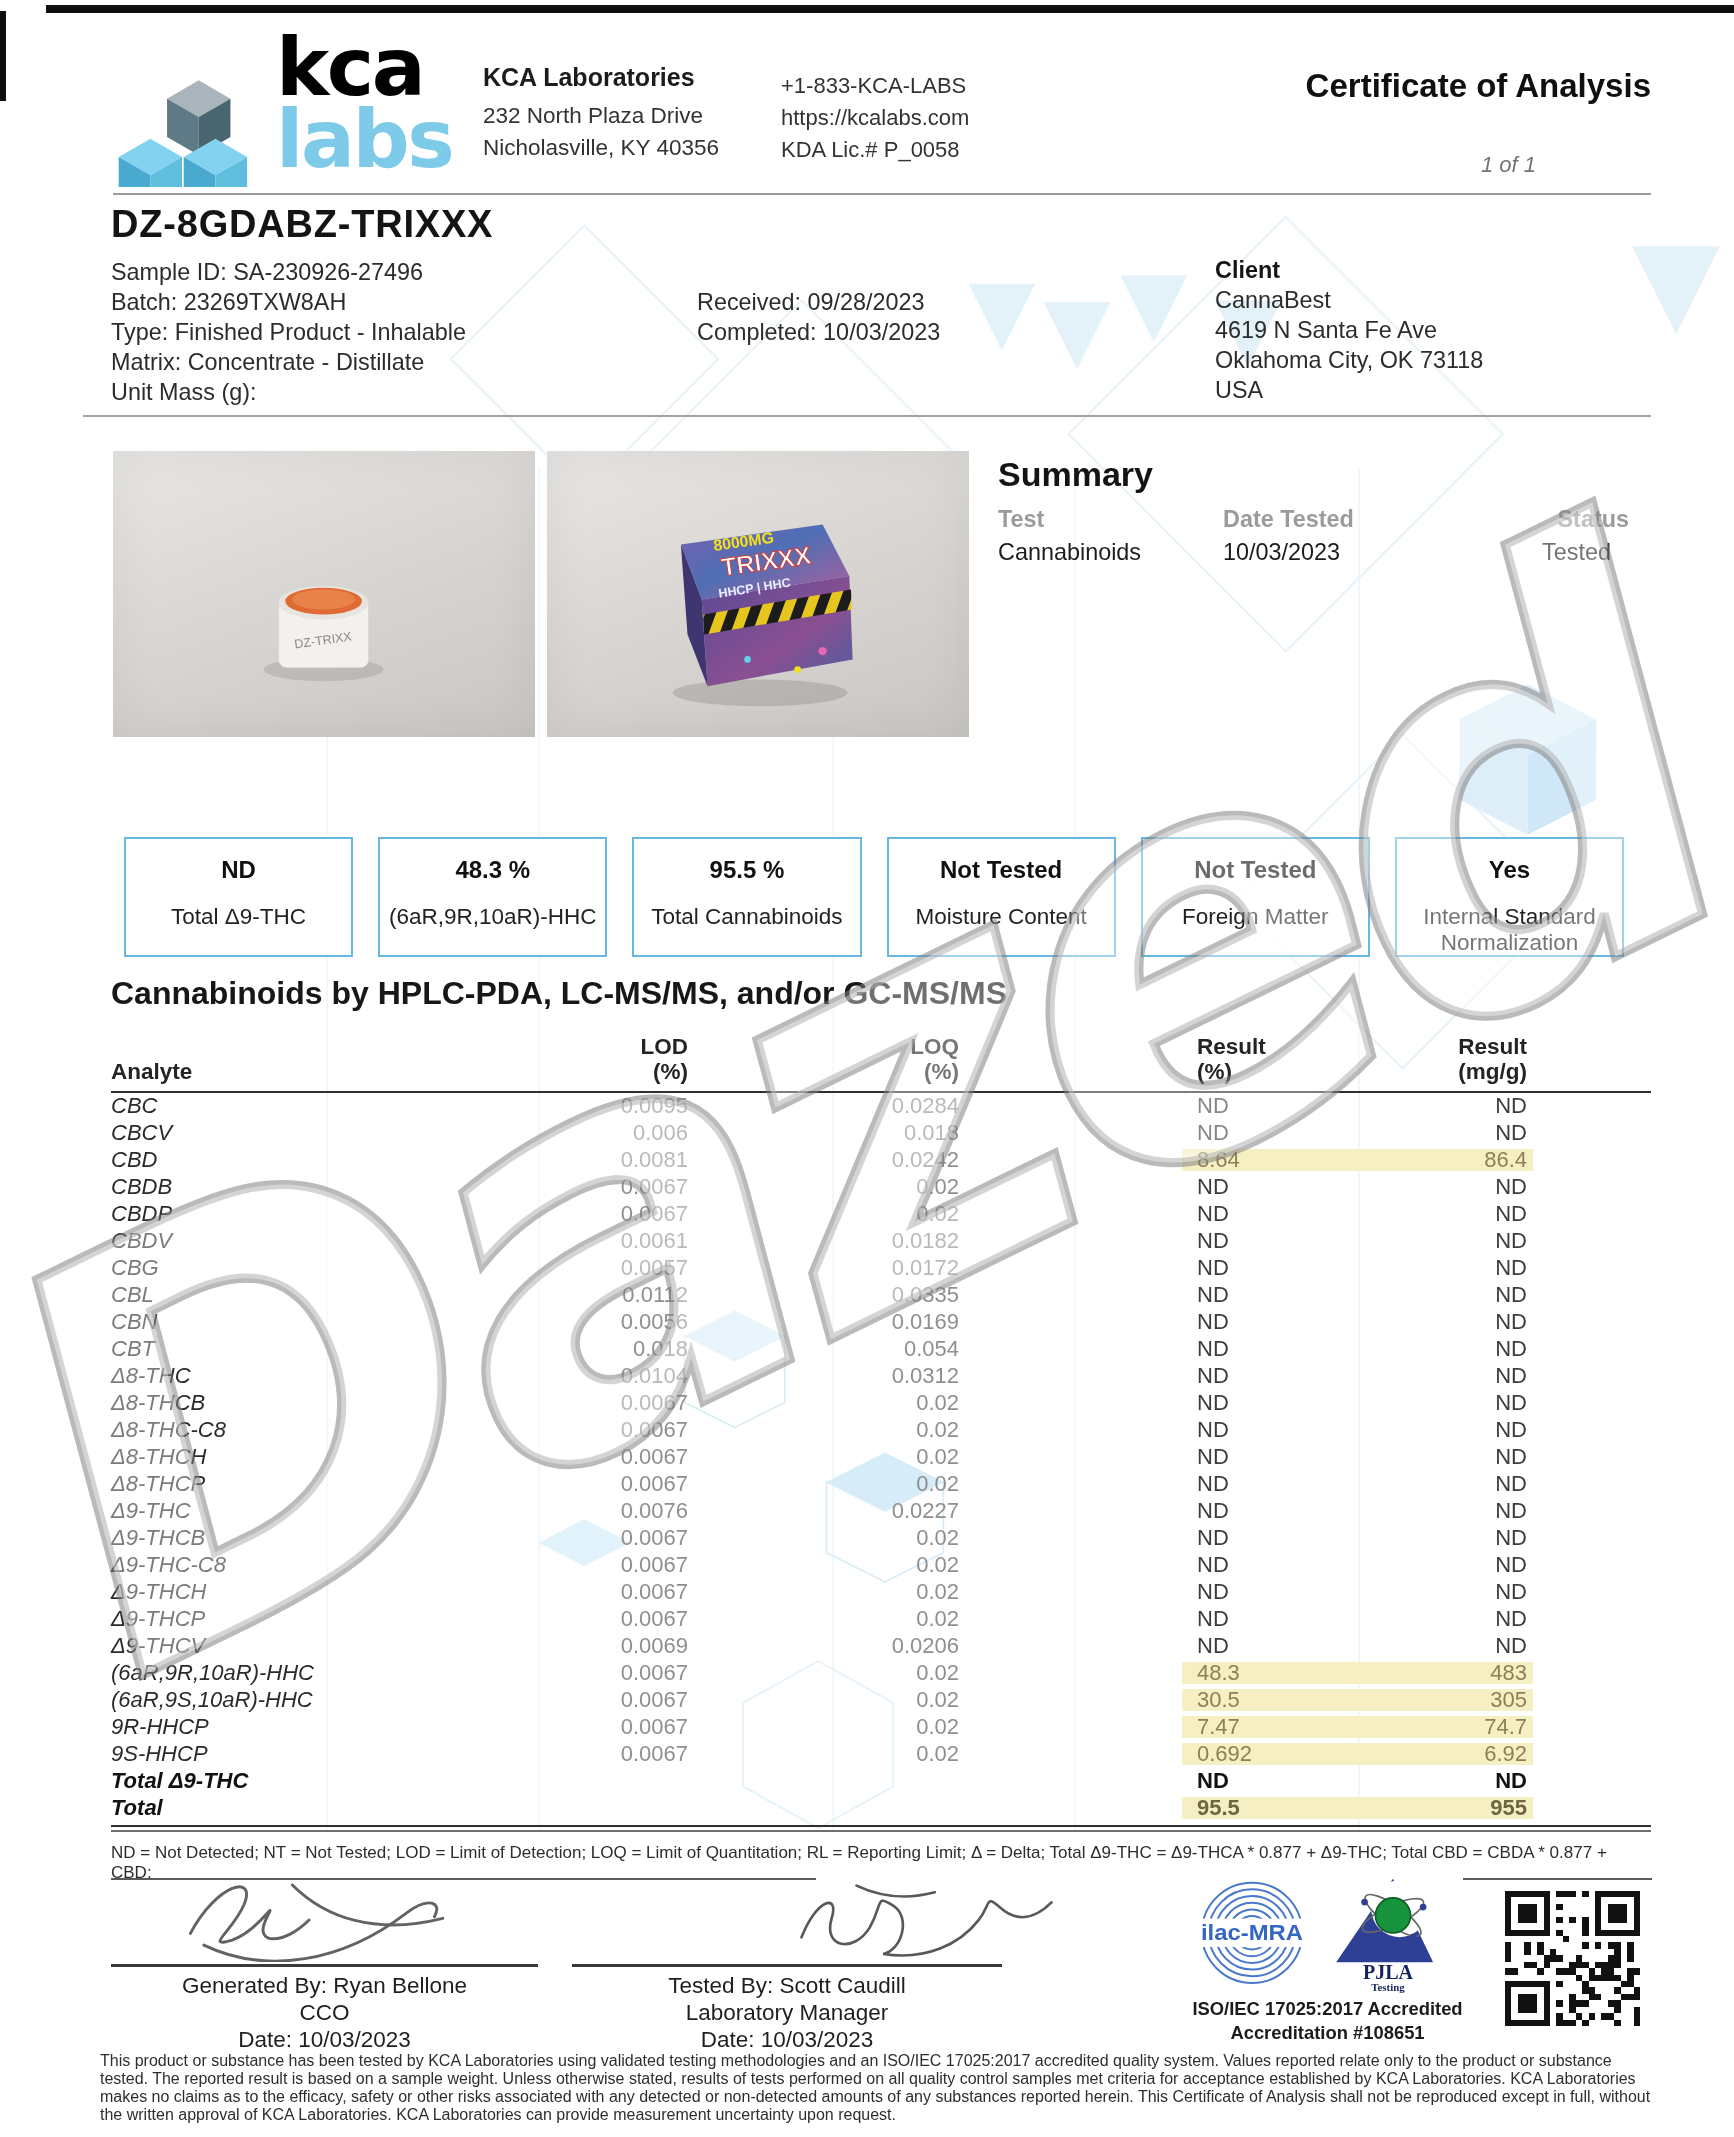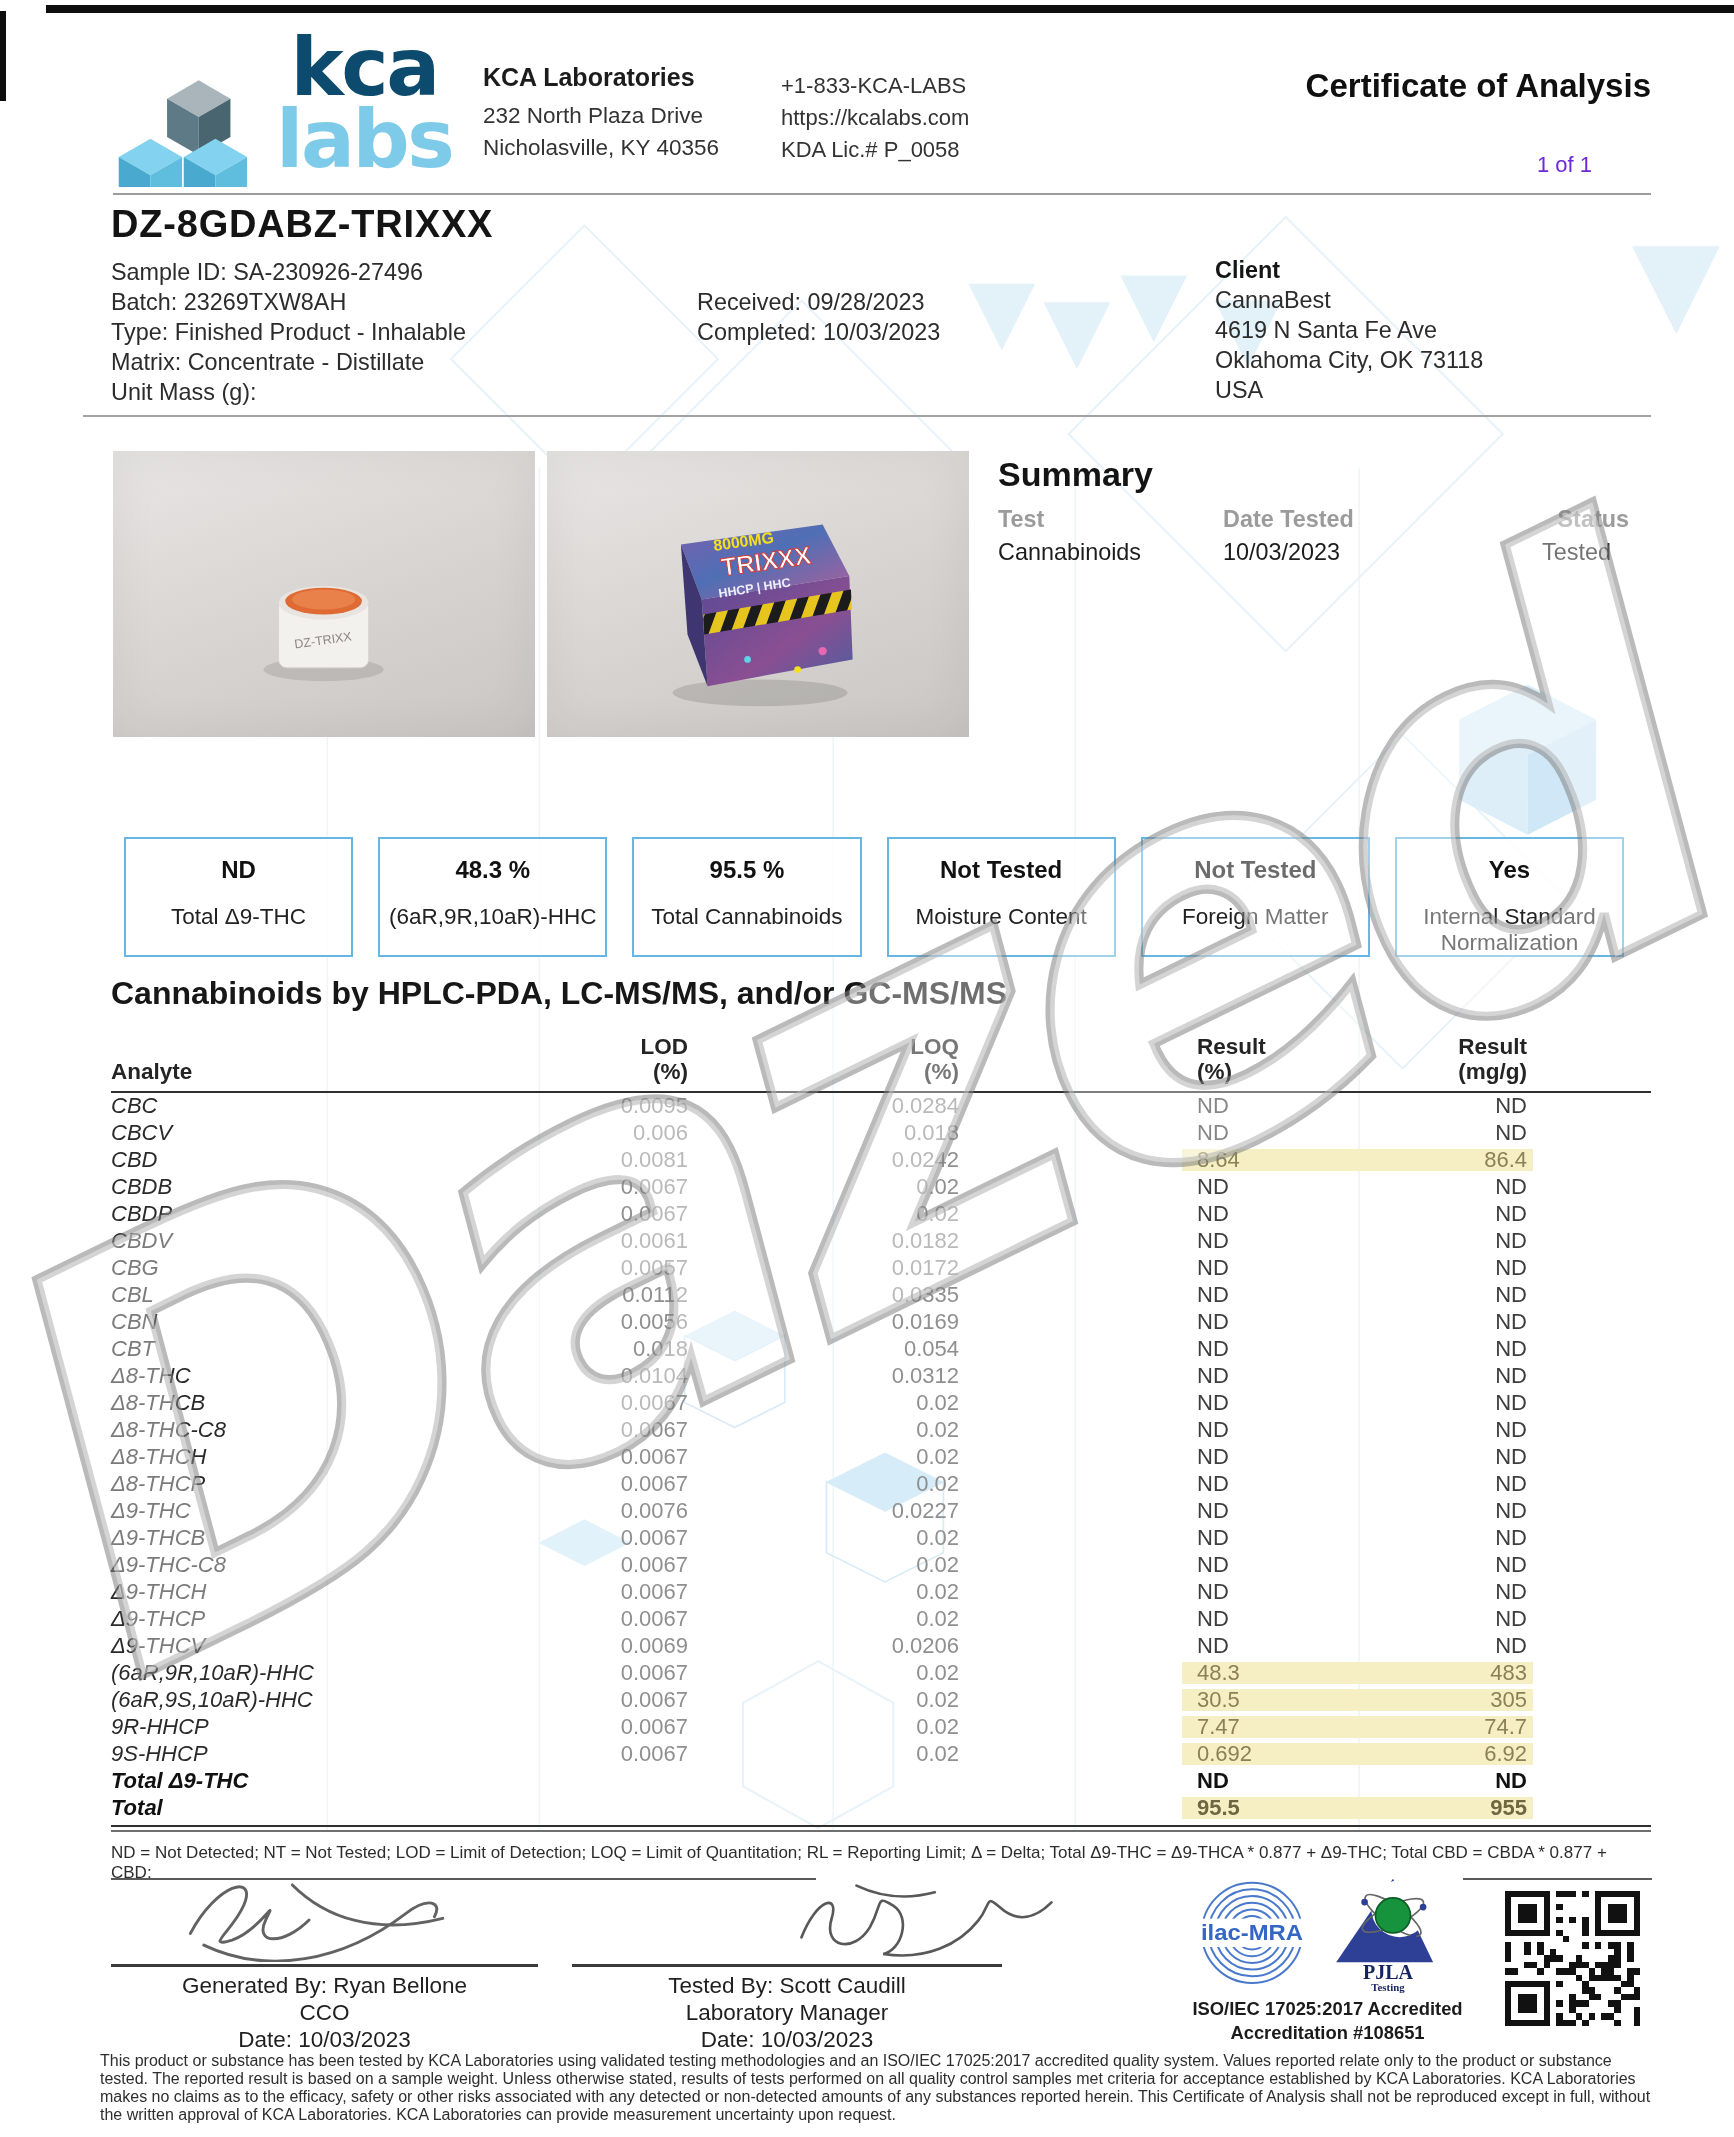--- a/index.html
+++ b/index.html
@@ -4,27 +4,27 @@
 <style>
   html,body{margin:0;padding:0;background:#ffffff;}
   .page{position:relative;width:1734px;height:2137px;background:#fff;overflow:hidden;
         font-family:"Liberation Sans",sans-serif;color:#222;}
   .abs{position:absolute;}
   
   .art-top{left:46px;right:0;top:5px;height:7.5px;background:#0e0e0e;}
   .art-left{left:0;top:11px;width:5.8px;height:90px;background:#0e0e0e;}
   
   .logo-word{font-family:"DejaVu Sans",sans-serif;font-weight:bold;font-size:80px;line-height:72px;letter-spacing:-2.5px;}
-  .logo-kca{color:#0c4a6e;text-align:center;}
+  .logo-kca{color:#000000;}
   .logo-labs{color:#7ecbe9;}
   .lab-name{font-size:25px;font-weight:bold;color:#1c1c1c;margin-bottom:8.3px;}
   .lab-line{font-size:22.5px;line-height:32px;color:#333;}
   .contact-line{font-size:22px;line-height:32px;color:#333;}
   .cert-title{font-size:33px;font-weight:bold;color:#101010;text-align:right;}
-  .page-num{font-size:22px;color:#6d28d9;text-align:center;}
+  .page-num{font-size:22px;color:#737373;text-align:left;font-style:italic;}
   .hr1{left:113px;right:83px;top:193px;height:1.7px;background:#9b9b9b;}
   .hr2{left:83px;right:83px;top:415px;height:1.7px;background:#a2a2a2;}
   
   .sample-title{font-size:38px;font-weight:bold;color:#141414;letter-spacing:0.8px;}
   .info-line{font-size:23.4px;line-height:30px;color:#2c2c2c;}
   .client-head{font-size:23.4px;font-weight:bold;color:#151515;line-height:30px;}
   
   .photo{background:linear-gradient(160deg,#e8e6e4 0%,#d6d3d0 55%,#c9c6c3 100%);box-shadow:inset 0 0 50px rgba(0,0,0,.06);}
   
   .sum-head{font-size:34px;font-weight:bold;color:#141414;}

